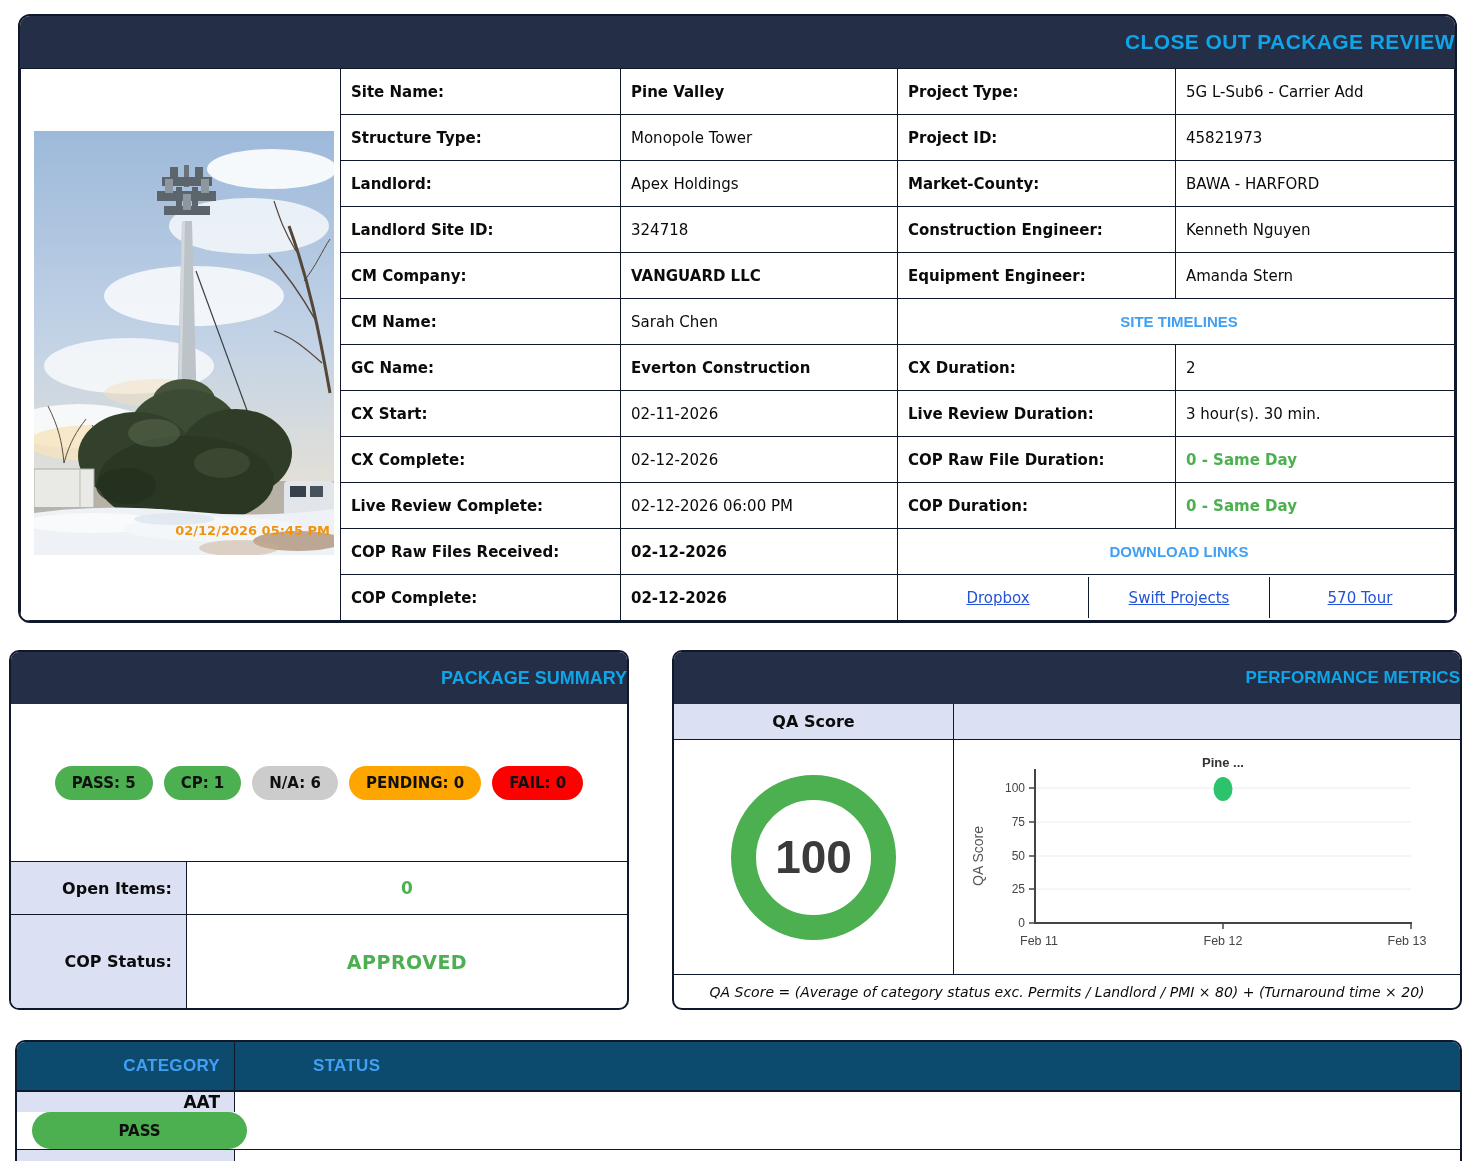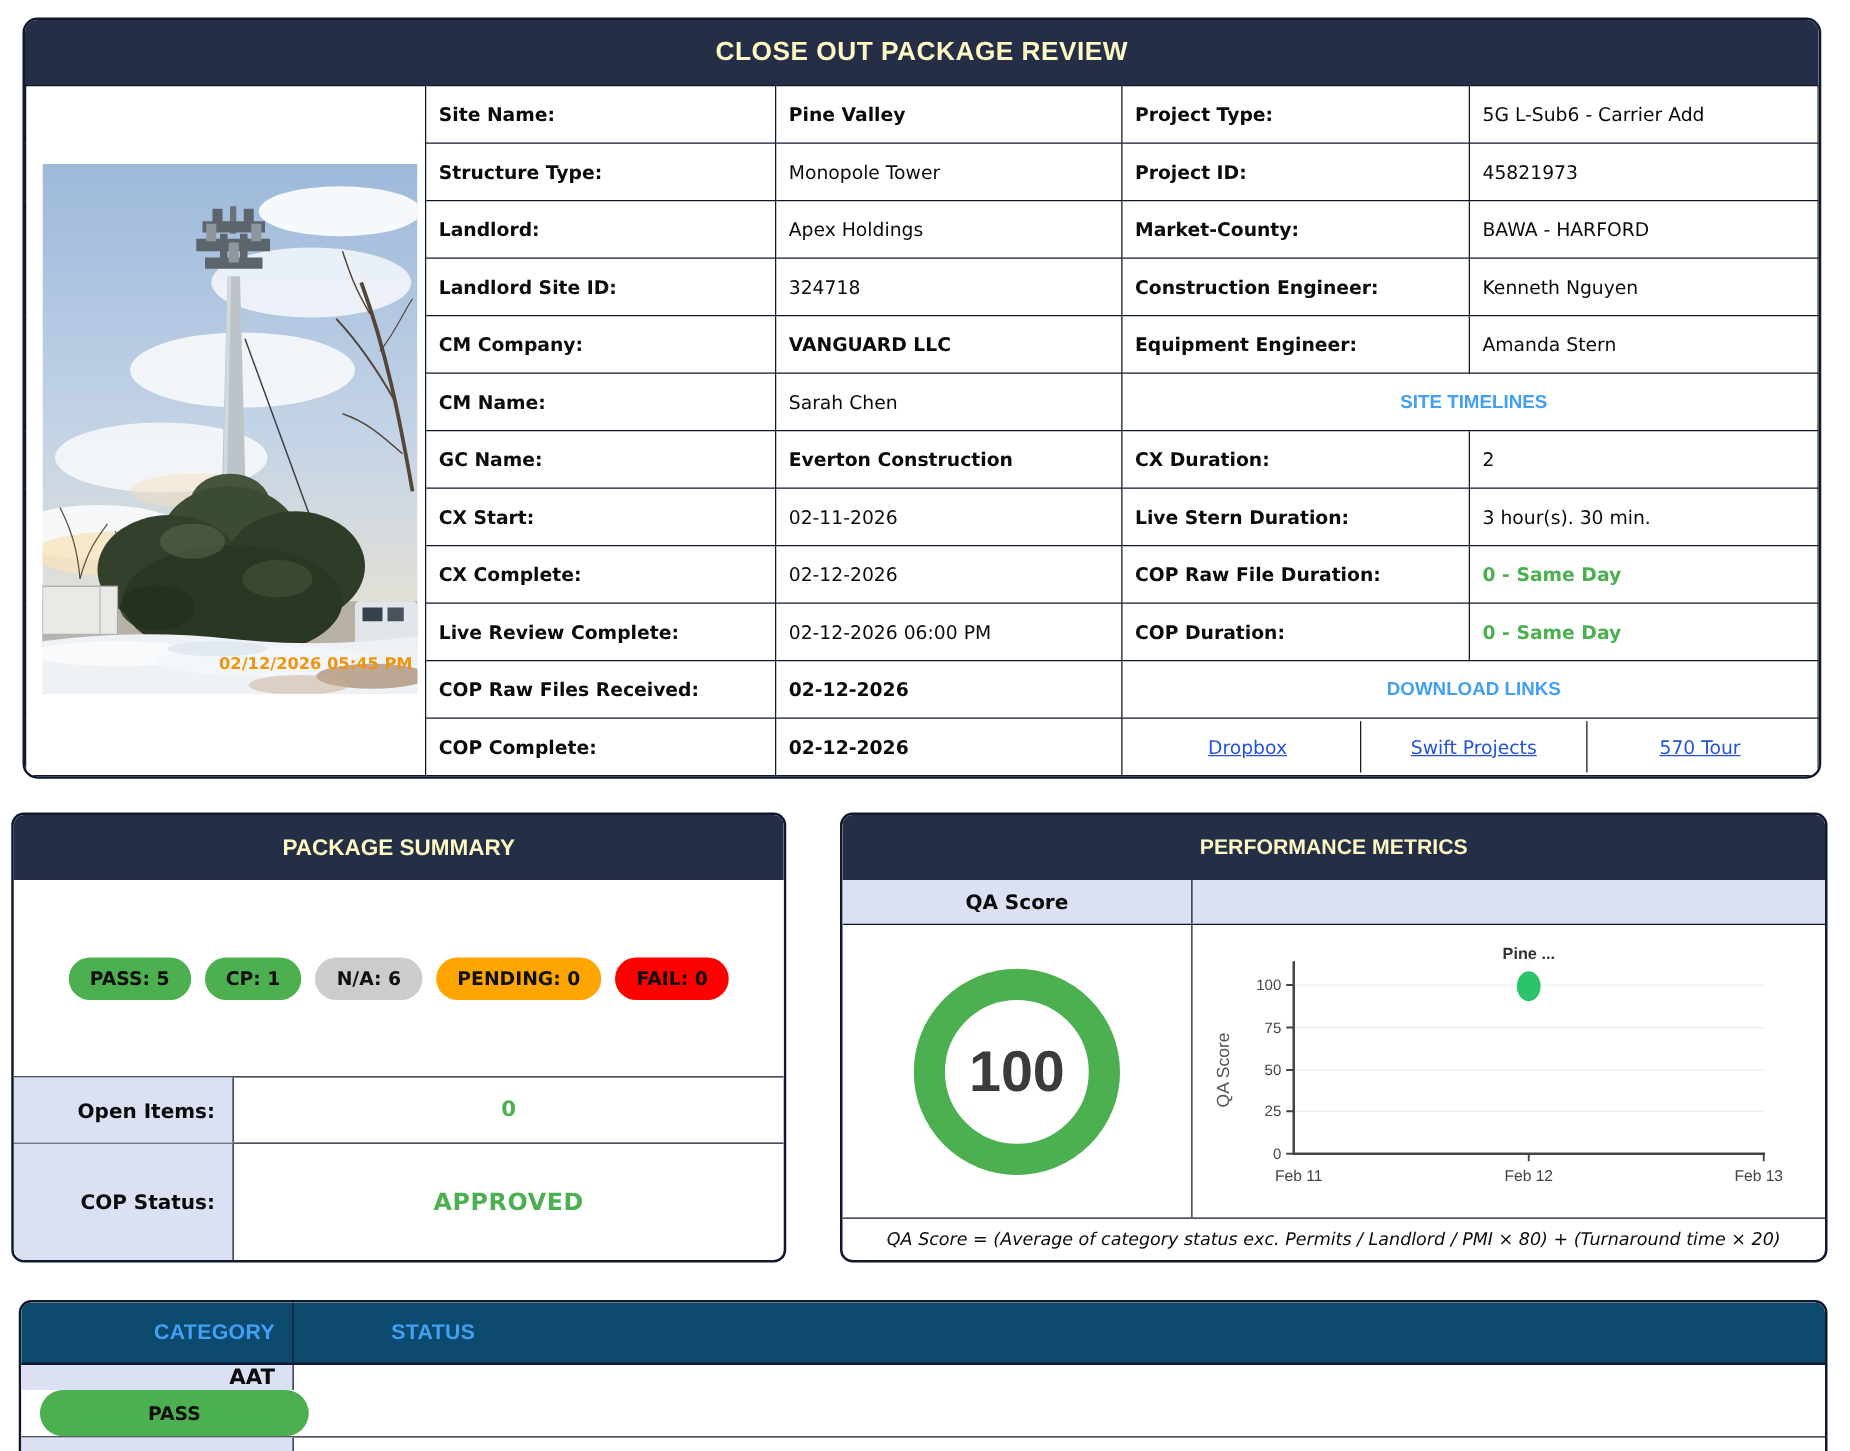--- a/index.html
+++ b/index.html
@@ -3,21 +3,21 @@
 <meta charset="utf-8">
 <style>
   * { box-sizing: border-box; margin: 0; padding: 0; }
   html,body { width:1480px; height:1161px; background:#ffffff; overflow:hidden;
     font-family:"DejaVu Sans", sans-serif; color:#0b0b0b; position:relative; }
 
   .card { position:absolute; background:#fff; border:2px solid #10182c; overflow:hidden; }
 
   
   .top-card { left:18px; top:14px; width:1439px; border-radius:12px; }
-  .navy-bar { background:#252e47; color:#fef9c3; display:flex; align-items:center; justify-content:center;
+  .navy-bar { background:#252e47; color:#0ea5e9; display:flex; align-items:center; justify-content:flex-end;
     font-family:"Liberation Sans", sans-serif; font-weight:bold; }
   .top-card .navy-bar { height:52px; font-size:21px; letter-spacing:.4px; }
 
   table.site { width:100%; border-collapse:collapse; table-layout:fixed; }
   table.site td { border:1px solid #10182c; height:46px; font-size:15px; padding:2px 4px 2px 10px;
     vertical-align:middle; background:#fff; overflow:hidden;margin-top:14px; }
   td.lab { background:#dbe1f3; font-weight:bold; }
   td.photo-cell { background:#f3f3f3; text-align:center; vertical-align:middle; padding:0; }
   td.section { background:#f2f2f2; color:#41a0f4; font-weight:bold; text-align:center;
     font-family:"Liberation Sans", sans-serif; font-size:16px; padding:0; }
@@ -225,21 +225,21 @@
     </tr>
     <tr>
       <td class="lab">GC Name:</td>
       <td class="b">Everton Construction</td>
       <td class="lab">CX Duration:</td>
       <td>2</td>
     </tr>
     <tr>
       <td class="lab">CX Start:</td>
       <td>02-11-2026</td>
-      <td class="lab">Live Stern Duration:</td>
+      <td class="lab">Live Review Duration:</td>
       <td>3 hour(s). 30 min.</td>
     </tr>
     <tr>
       <td class="lab">CX Complete:</td>
       <td>02-12-2026</td>
       <td class="lab">COP Raw File Duration:</td>
       <td class="green-b">0 - Same Day</td>
     </tr>
     <tr>
       <td class="lab">Live Review Complete:</td>

